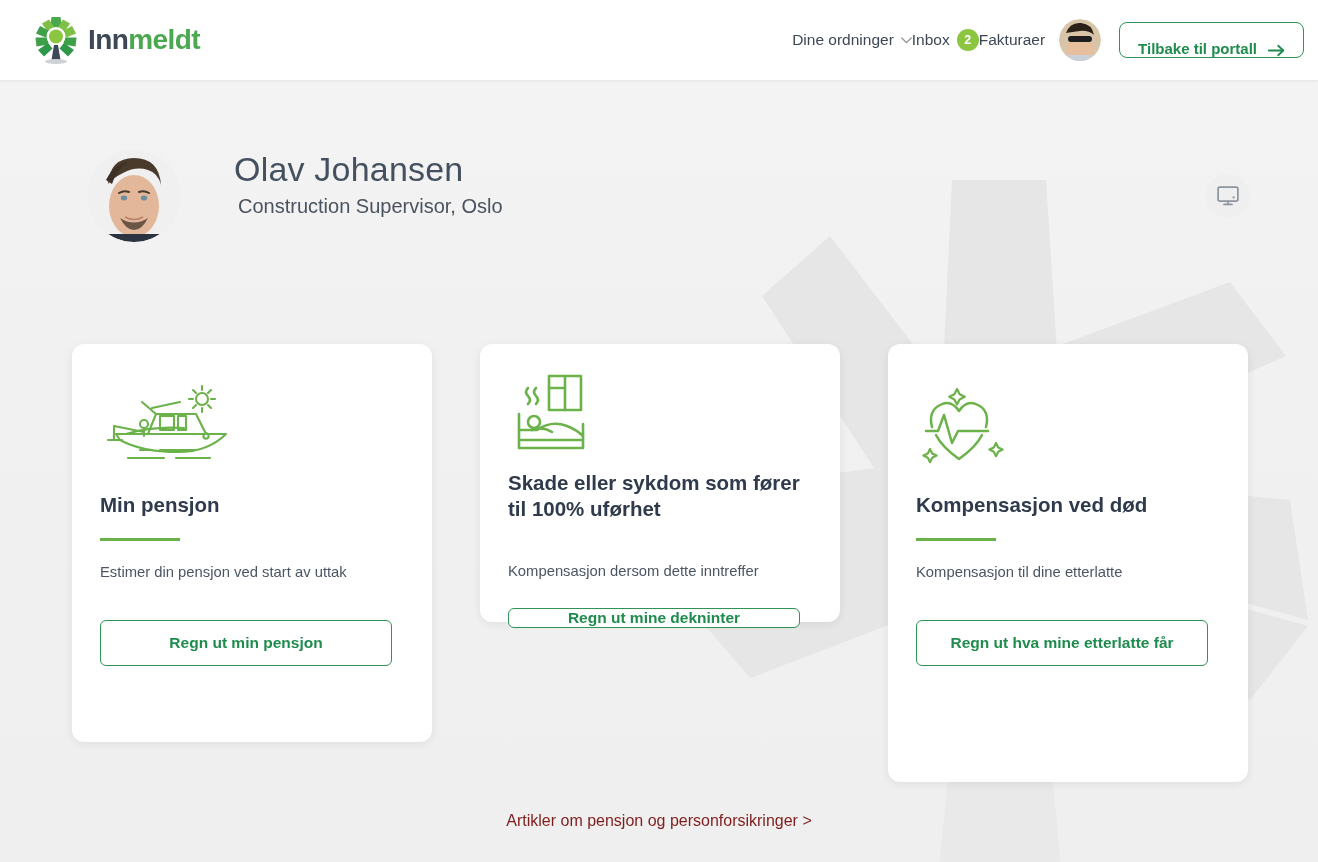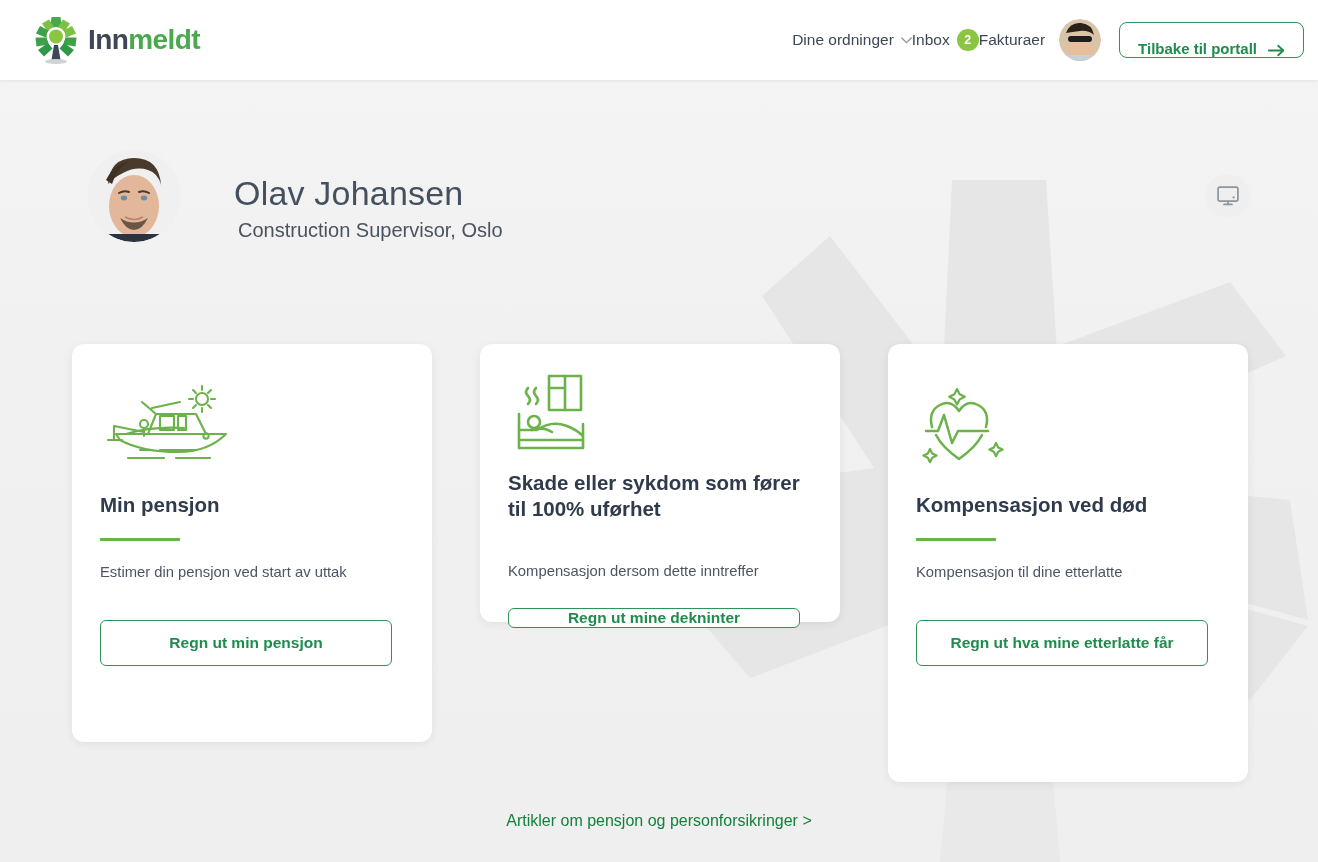--- a/index.html
+++ b/index.html
@@ -117,21 +117,21 @@
   }
   .arrow-r { width: 17px; height: 13px; flex: none; }
 
   
   .hero {
     position: absolute;
     top: 150px;
     left: 0;
     width: 1092px;
     display: flex;
-    align-items: flex-end;
+    align-items: flex-start;
     z-index: 10;
   }
   .hero-avatar {
     width: 92px; height: 92px;
     border-radius: 50%;
     margin-left: 88px;
     overflow: hidden;
     background: #eaeaea;
     flex: none;
     position: relative;
@@ -236,21 +236,21 @@
   .footer-link {
     position: absolute;
     top: 812px;
     left: 0;
     width: 1318px;
     text-align: center;
     z-index: 10;
   }
   .footer-link a {
     font-size: 16px;
-    color: #15803d;
+    color: #7f1d1d;
     text-decoration: none;
     cursor: pointer;
   }
 </style>
 </head>
 <body>
 
 <div class="bg-wrap">
   <svg class="bg-tree" viewBox="0 0 620 820" xmlns="http://www.w3.org/2000/svg">
     <g fill="#e6e6e6">

